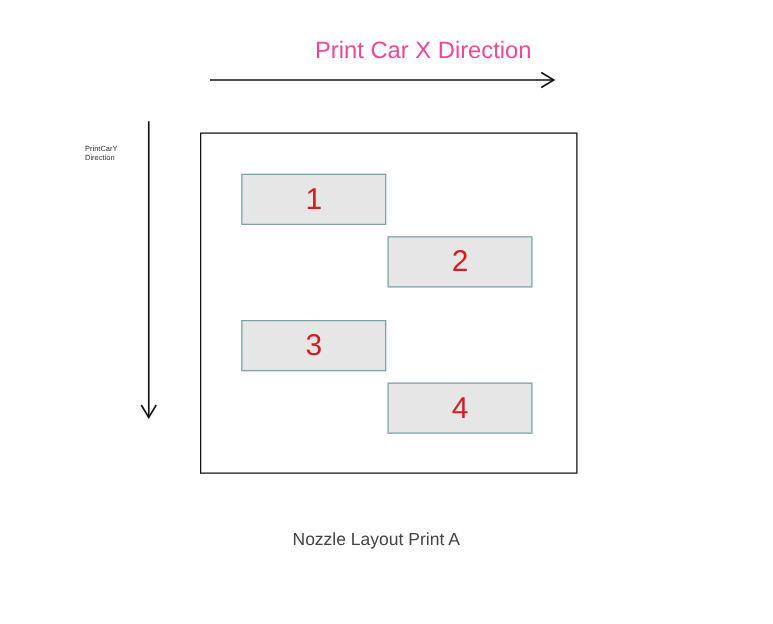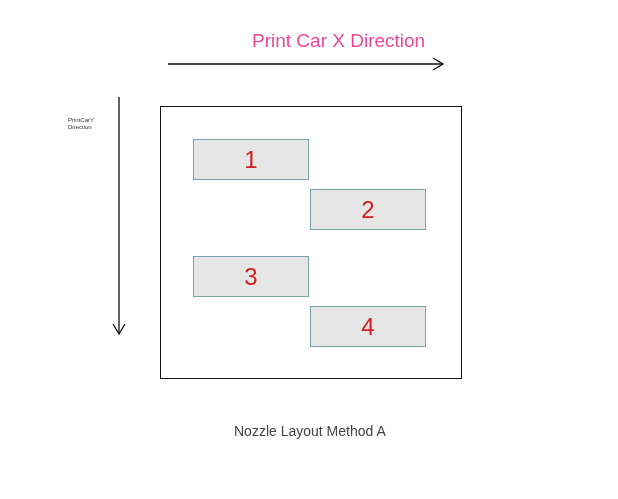--- a/index.html
+++ b/index.html
@@ -41,13 +41,13 @@
 <div class="abs nozzle" style="left:310px;top:189px;">
   <span>2</span>
 </div>
 <div class="abs nozzle" style="left:193px;top:256px;">
   <span>3</span>
 </div>
 <div class="abs nozzle" style="left:310px;top:306px;">
   <span>4</span>
 </div>
 
-<div class="abs caption">Nozzle Layout Method A</div>
+<div class="abs caption">Nozzle Layout Print A</div>
 
 </body></html>

